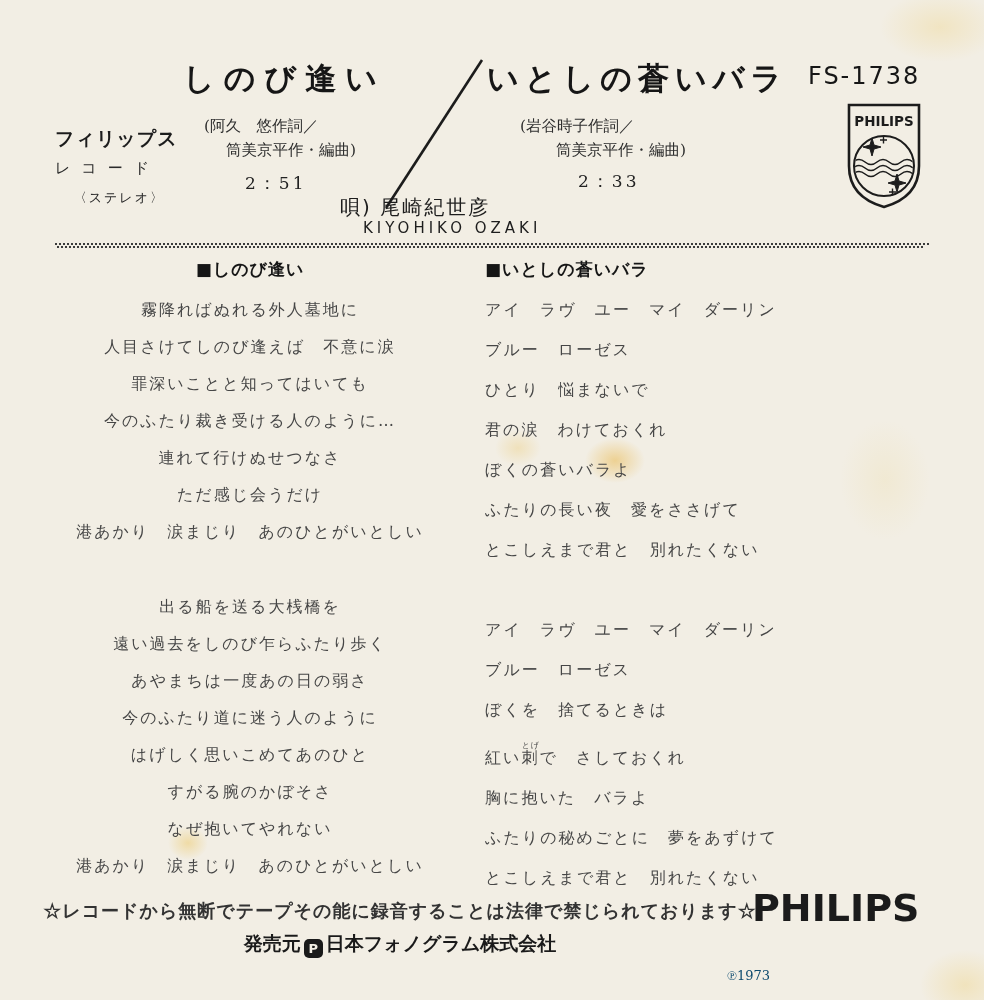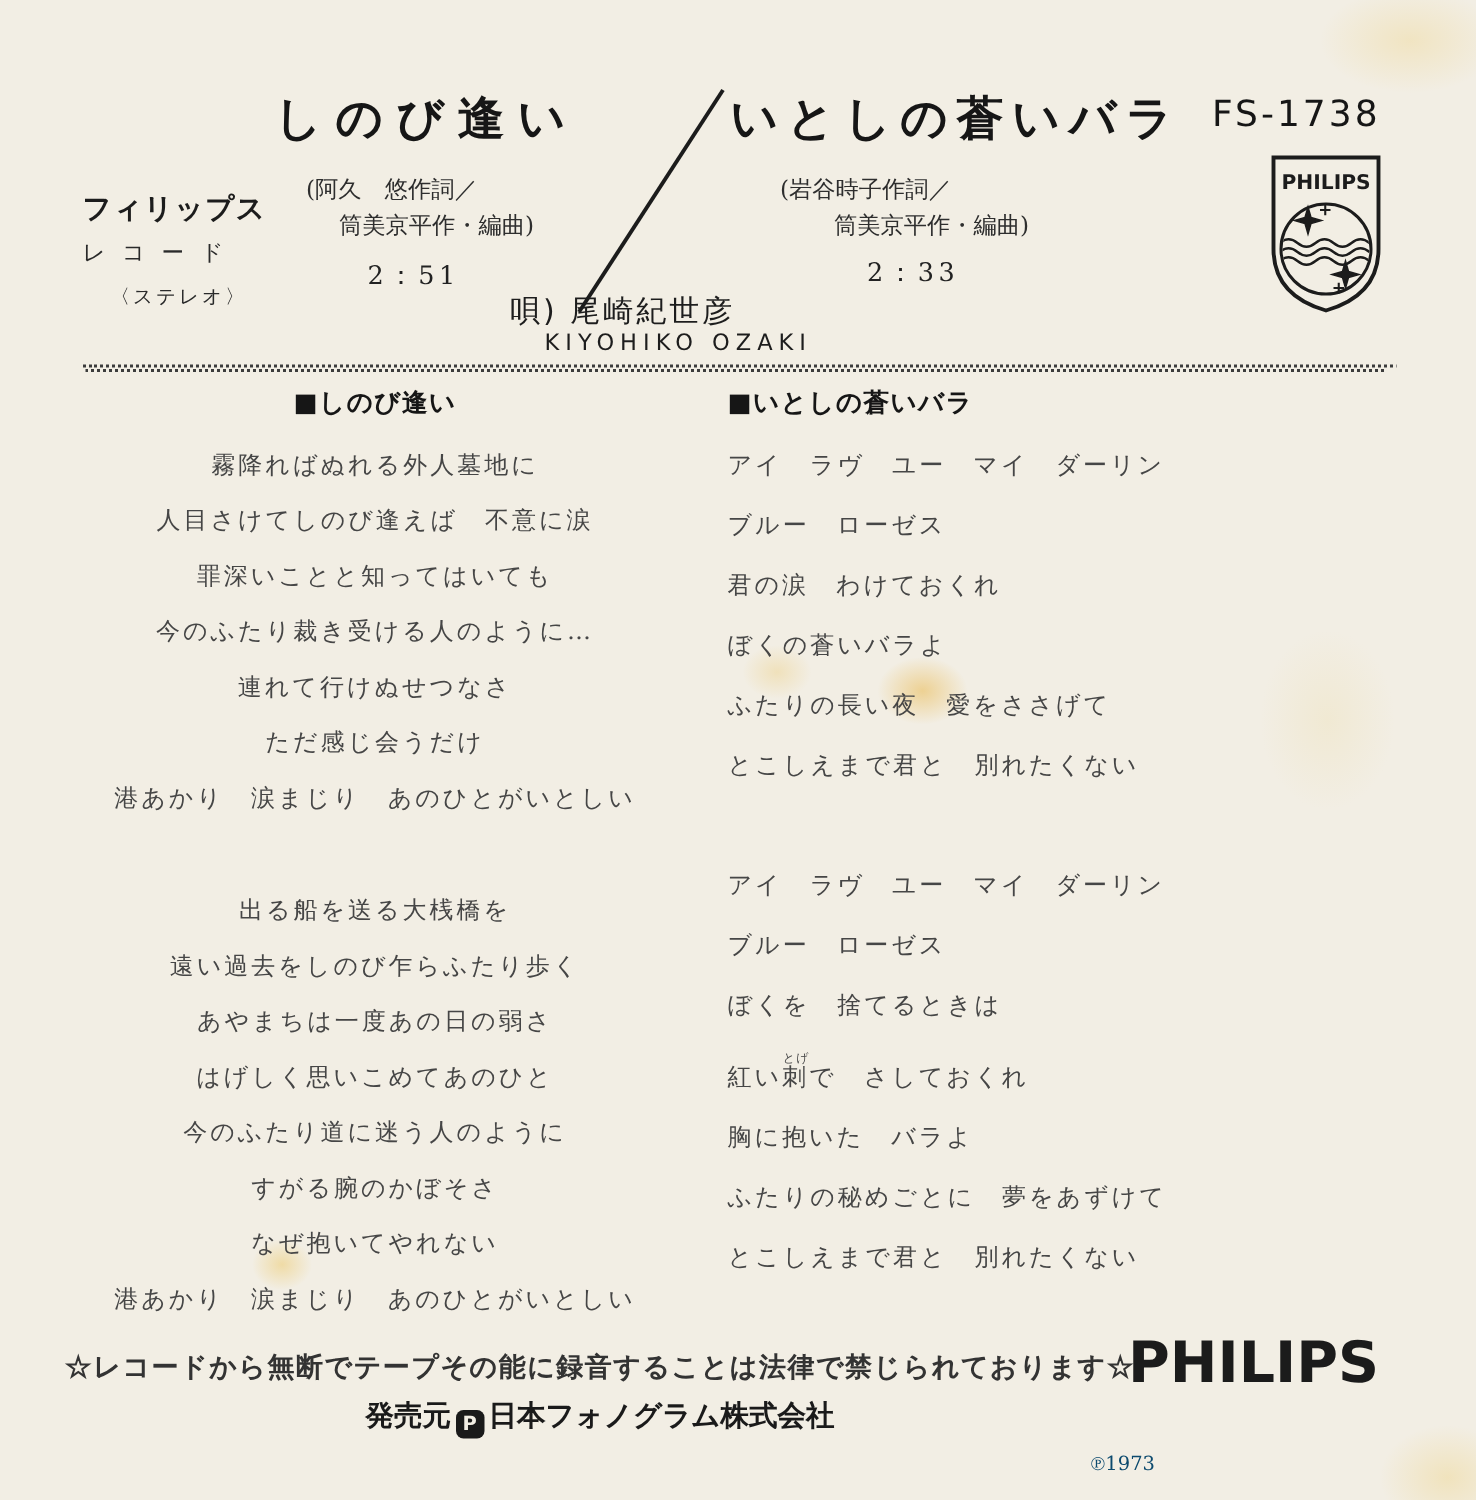--- a/index.html
+++ b/index.html
@@ -145,31 +145,32 @@
     <div class="lyr">人目さけてしのび逢えば　不意に涙</div>
     <div class="lyr">罪深いことと知ってはいても</div>
     <div class="lyr">今のふたり裁き受ける人のように…</div>
     <div class="lyr">連れて行けぬせつなさ</div>
     <div class="lyr">ただ感じ会うだけ</div>
     <div class="lyr">港あかり　涙まじり　あのひとがいとしい</div>
     <div class="verse-gap-a"></div>
     <div class="lyr">出る船を送る大桟橋を</div>
     <div class="lyr">遠い過去をしのび乍らふたり歩く</div>
     <div class="lyr">あやまちは一度あの日の弱さ</div>
+    <div class="lyr">今のふたり道に迷う人のように</div>
     <div class="lyr">はげしく思いこめてあのひと</div>
-    <div class="lyr">今のふたり道に迷う人のように</div>
     <div class="lyr">すがる腕のかぼそさ</div>
     <div class="lyr">なぜ抱いてやれない</div>
     <div class="lyr">港あかり　涙まじり　あのひとがいとしい</div>
   </div>
 
   <div class="col col-b">
     <div class="lyr-header">■いとしの蒼いバラ</div>
     <div class="lyr">アイ　ラヴ　ユー　マイ　ダーリン</div>
     <div class="lyr">ブルー　ローゼス</div>
+    <div class="lyr">ひとり　悩まないで</div>
     <div class="lyr">君の涙　わけておくれ</div>
     <div class="lyr">ぼくの蒼いバラよ</div>
     <div class="lyr">ふたりの長い夜　愛をささげて</div>
     <div class="lyr">とこしえまで君と　別れたくない</div>
     <div class="verse-gap-b"></div>
     <div class="lyr">アイ　ラヴ　ユー　マイ　ダーリン</div>
     <div class="lyr">ブルー　ローゼス</div>
     <div class="lyr">ぼくを　捨てるときは</div>
     <div class="lyr"><span>紅い</span><ruby><span>刺</span><rt>とげ</rt></ruby><span>で　さしておくれ</span></div>
     <div class="lyr">胸に抱いた　バラよ</div>

